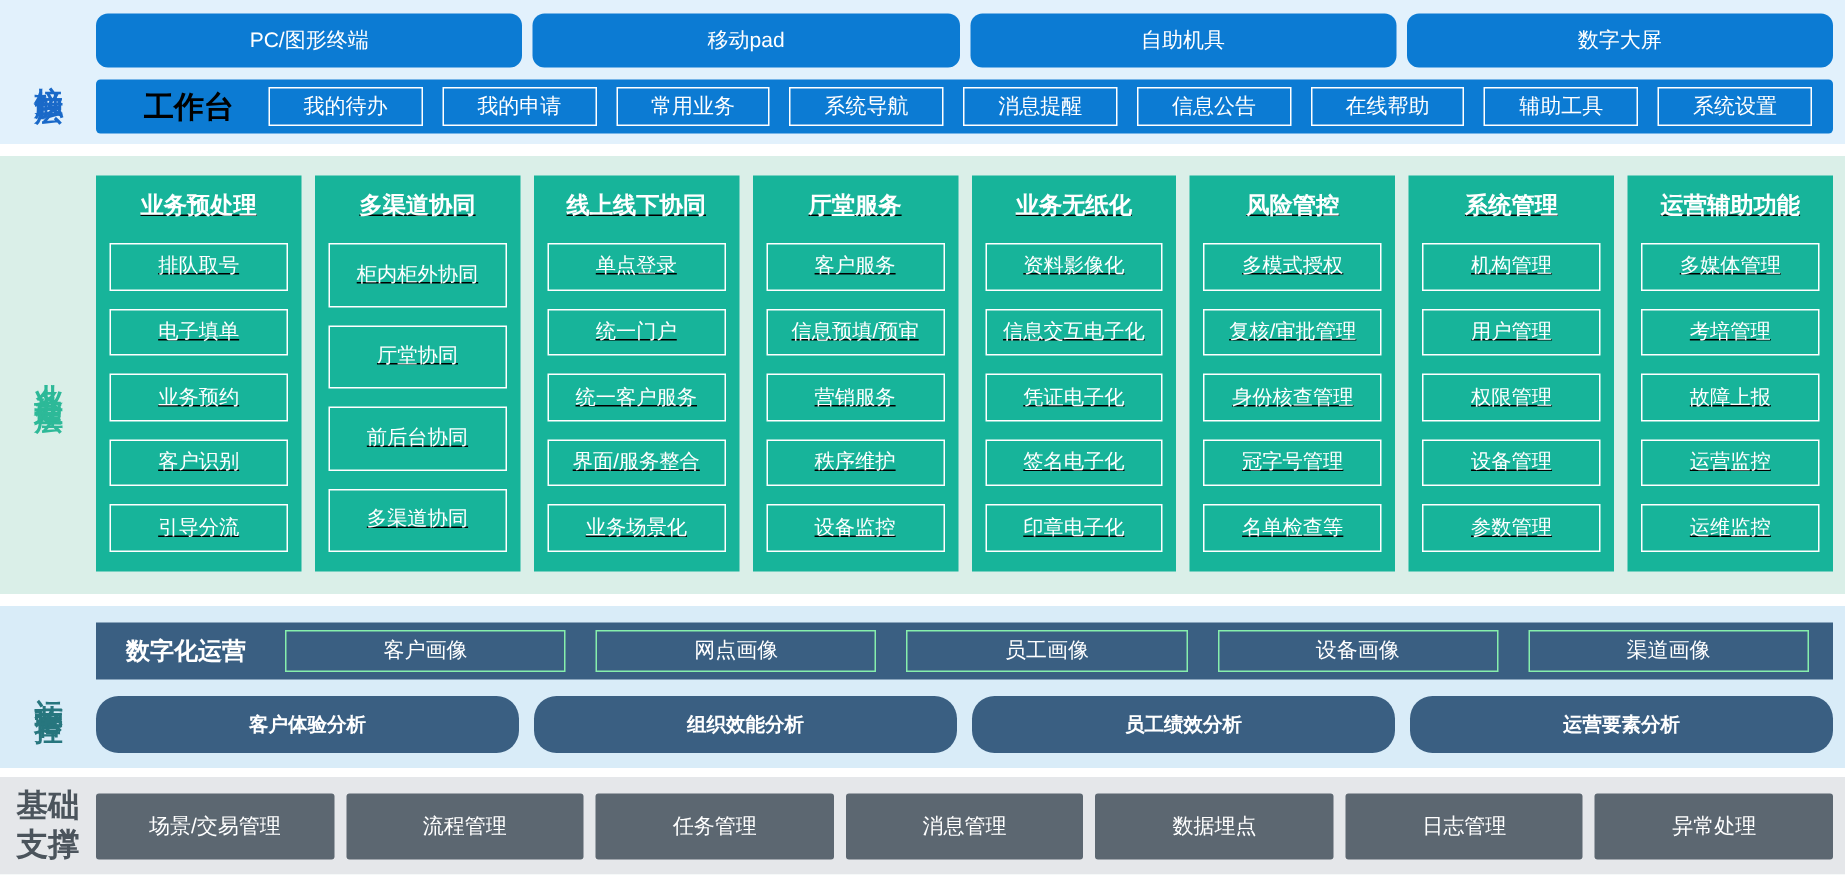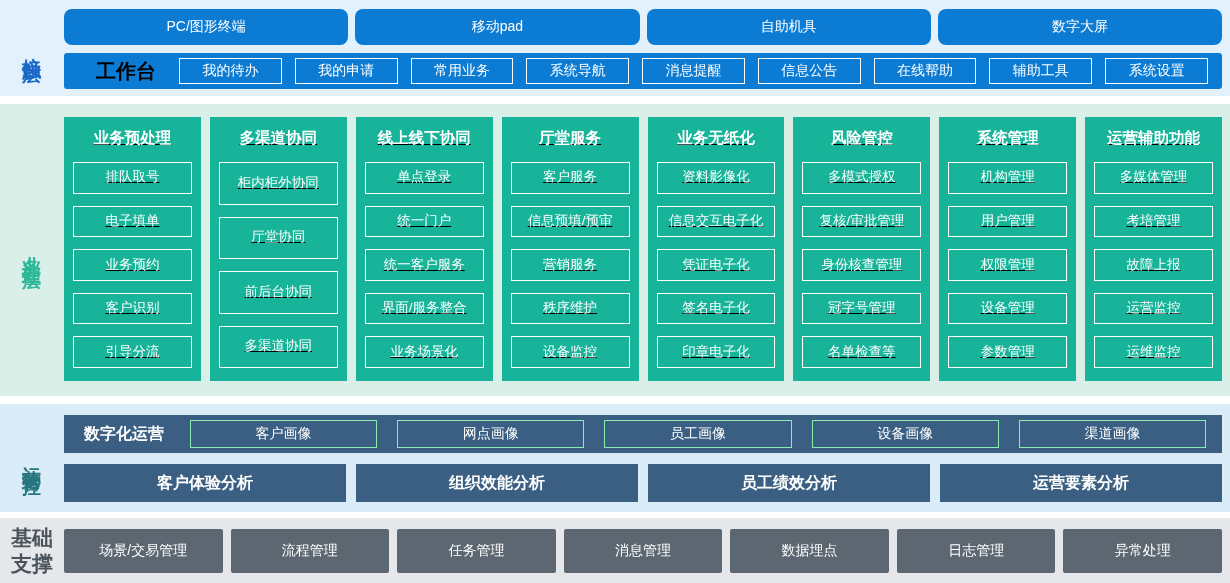--- a/index.html
+++ b/index.html
@@ -63,22 +63,22 @@
     height:38px; background:var(--dark,#3a5f82); display:flex; align-items:center;
     padding:0 16px 0 20px; gap:20px;
   }
   .digital-label { color:#fff; font-weight:bold; font-size:16px; white-space:nowrap; margin-right:6px; }
   .portrait {
     flex:1; height:28px; border:1px solid #86efac; color:#fff; font-size:14px;
     display:flex; align-items:center; justify-content:center; cursor:pointer;
   }
   .analysis-row { display:flex; gap:10px; height:38px; margin-top:11px; }
   .analysis {
-    flex:1; background:var(--dark,#3a5f82); border-radius:0; color:#fff;
-    font-weight:bold; font-size:16px; display:flex; align-items:center; justify-content:center; cursor:pointer;
+    flex:1; background:var(--dark,#3a5f82); border-radius:15px; color:#fff;
+    font-weight:bold; font-size:13px; display:flex; align-items:center; justify-content:center; cursor:pointer;
   }
 
   
   .band-foundation .content { justify-content:center; }
   .foundation-row { display:flex; gap:8px; height:44px; }
   .fbox {
     flex:1; background:var(--gray,#5c6771); color:#fff; font-size:14px; border-radius:2px;
     display:flex; align-items:center; justify-content:center; white-space:nowrap; cursor:pointer;
   }
 </style>

